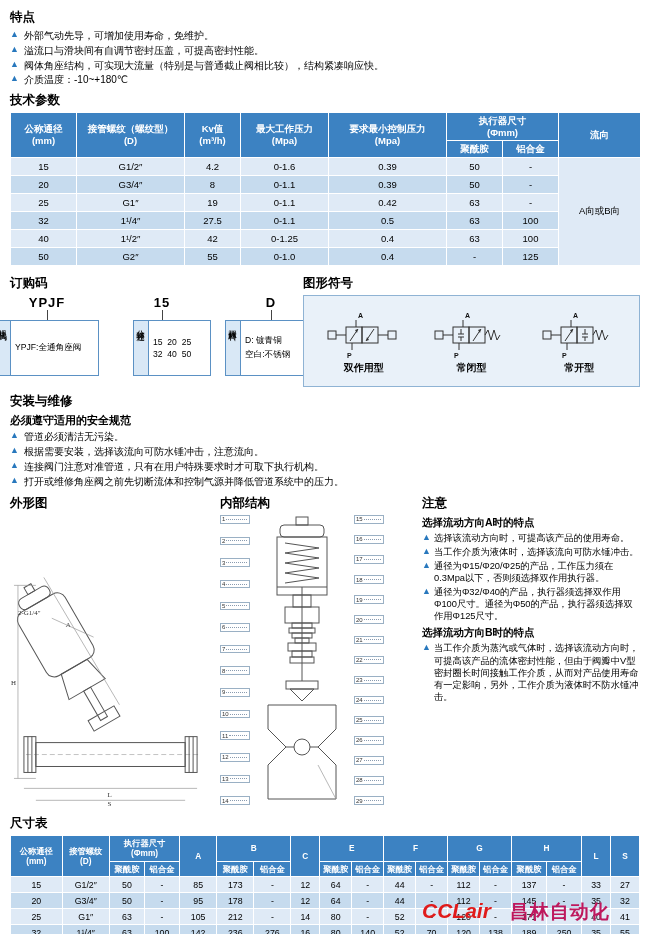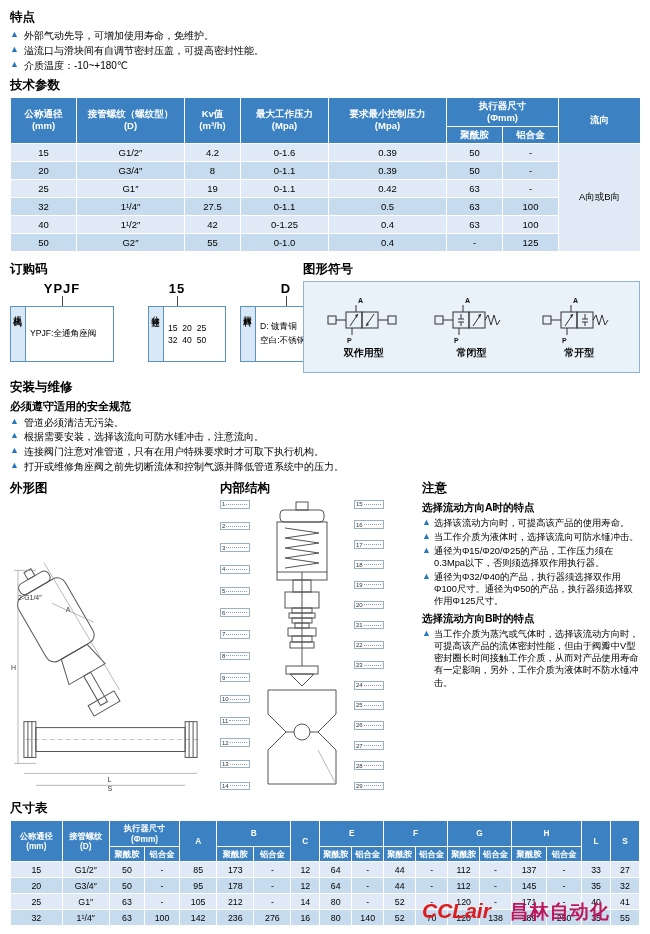--- a/index.html
+++ b/index.html
@@ -18,41 +18,41 @@
               font-size:9.5px;padding:2px 1px;white-space:pre-line;line-height:1.25;vertical-align:middle;}
   table.bt td{border:1px solid #fff;text-align:center;font-size:9.5px;padding:3px 0;vertical-align:middle;}
   table.bt tbody tr:nth-child(odd) td{background:#dfeaf6;}
   table.bt tbody tr:nth-child(even) td{background:#c6dbee;}
   table.bt td.flow{background:#cfe2f4;}
   table.dim th{font-size:8.3px;padding:2px 0;}
   table.dim td{font-size:8.8px;padding:2.5px 0;}
   
   .mid-row{display:flex;gap:1px;margin-top:6px;}
   .order-col{width:292px;}
-  .order-codes{display:flex;gap:14px;margin-top:2px;}
+  .order-codes{display:flex;gap:14px;margin-top:2px;justify-content:center;}
   .order-unit{display:flex;flex-direction:column;align-items:center;}
   .order-code{font-size:13px;font-weight:bold;letter-spacing:1px;}
   .vline{width:1px;height:10px;background:#444;}
   .order-box{display:flex;border:1px solid #5b91c4;height:56px;background:#fff;}
   .order-box .strip{writing-mode:vertical-rl;font-size:8.5px;background:#d9e8f6;
        border-right:1px solid #5b91c4;padding:2px 1px;letter-spacing:1px;display:flex;align-items:center;}
   .order-box .content{display:flex;flex-direction:column;justify-content:center;gap:2px;padding:2px 4px;}
   .order-box .content div{font-size:8.6px;white-space:pre;}
   .b1{width:104px;} .b2{width:78px;margin-left:20px;} .b3{width:92px;}
   .sym-col{flex:1;}
   .sym-box{border:1px solid #8fb3d4;background:#e9f1f9;height:92px;margin-top:2px;
            display:flex;justify-content:space-around;align-items:center;padding:4px 6px 2px;}
   .sym-fig{display:flex;flex-direction:column;align-items:center;}
   .sym line,.sym rect,.sym polyline,.sym path{stroke:#333;fill:none;stroke-width:1;}
   .sym text{font-size:7px;fill:#111;stroke:none;font-weight:bold;}
   .sym polygon{fill:#333;stroke:none;}
   .sym-cap{font-size:10px;font-weight:bold;margin-top:1px;}
   
   .draw-row{display:flex;gap:6px;margin-top:4px;}
-  .col-outline{width:204px;}
+  .col-outline{width:204px;font-family:Liberation Serif, serif;}
   .col-internal{width:196px;}
   .col-notes{width:218px;flex:1;}
   .tech-draw line,.tech-draw rect,.tech-draw path,.tech-draw polyline,.tech-draw ellipse,.tech-draw circle
       {stroke:#555;fill:none;stroke-width:1;}
   .tech-draw .dim{stroke:#999;stroke-width:0.7;}
   .tech-draw .cl{stroke:#999;stroke-width:0.6;stroke-dasharray:5 3;}
   .tech-draw text{font-size:7px;fill:#333;stroke:none;}
   .internal-wrap{display:flex;gap:2px;margin-top:2px;}
   .chips{display:flex;flex-direction:column;justify-content:space-between;height:290px;width:30px;}
   .chip{border:1px solid #9ab0c4;background:#fff;height:8.5px;display:flex;align-items:center;
@@ -69,20 +69,21 @@
 </head>
 <body>
 
 <div class="page">
 
   <section>
     <h2 class="sec-title">特点</h2>
     <ul class="bullets">
         <li>外部气动先导，可增加使用寿命，免维护。</li>
         <li>溢流口与滑块间有自调节密封压盖，可提高密封性能。</li>
+        <li>阀体角座结构，可实现大流量（特别是与普通截止阀相比较），结构紧凑响应快。</li>
         <li>介质温度：-10~+180℃</li>
       </ul>
   </section>
 
   <section style="margin-top:5px;">
     <h2 class="sec-title">技术参数</h2>
     <table class="bt">
       <colgroup>
         <col style="width:66px">
           <col style="width:108px">

